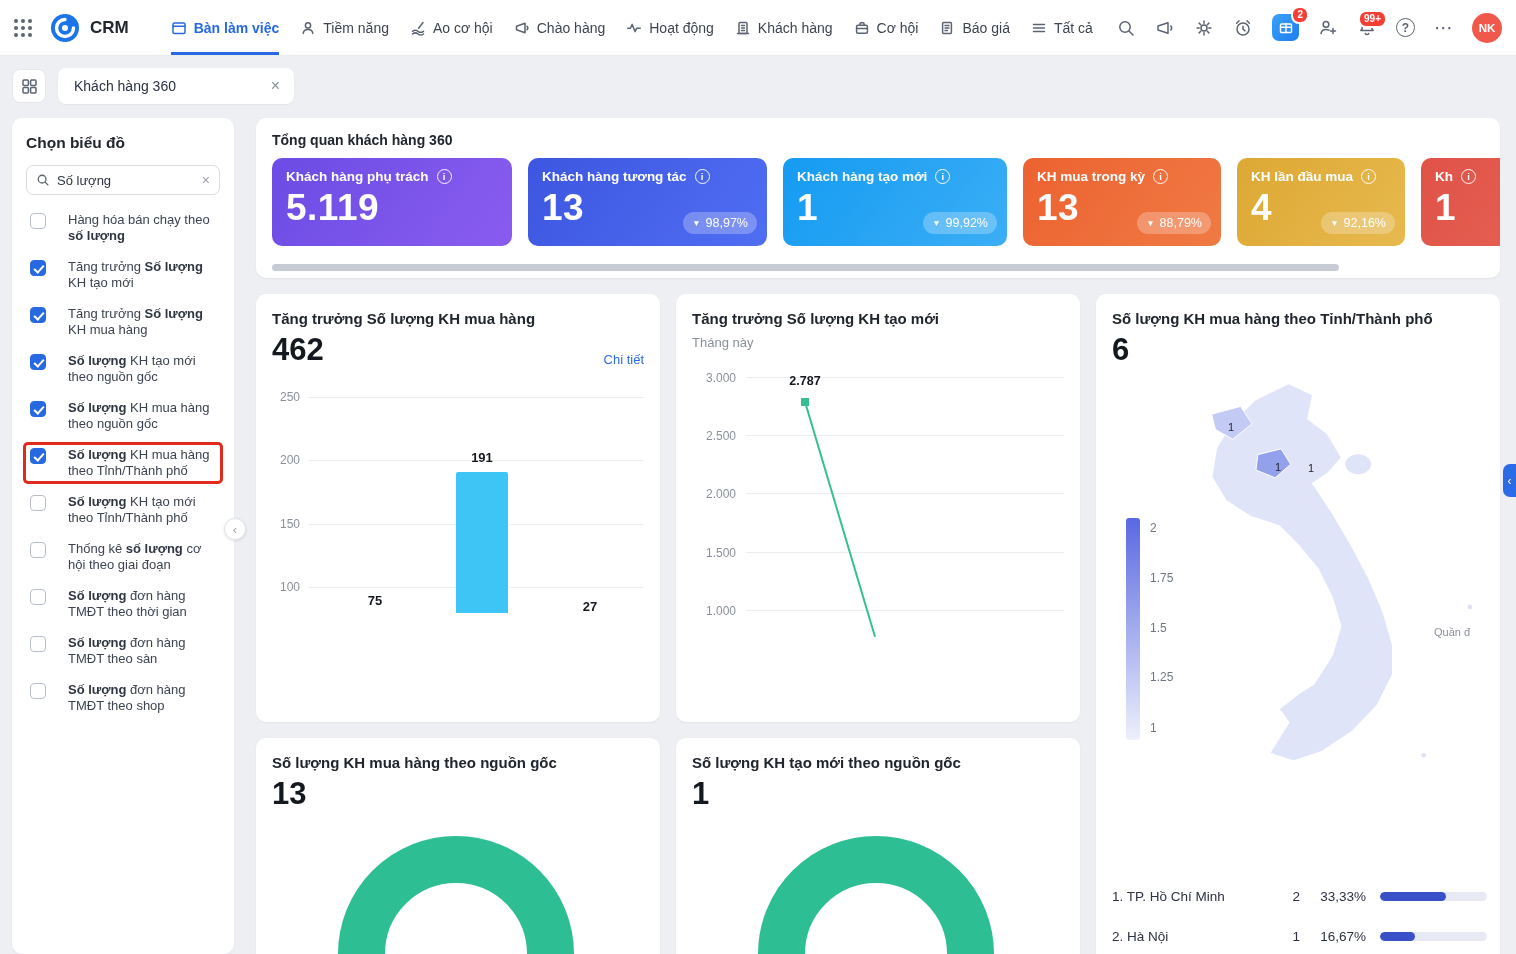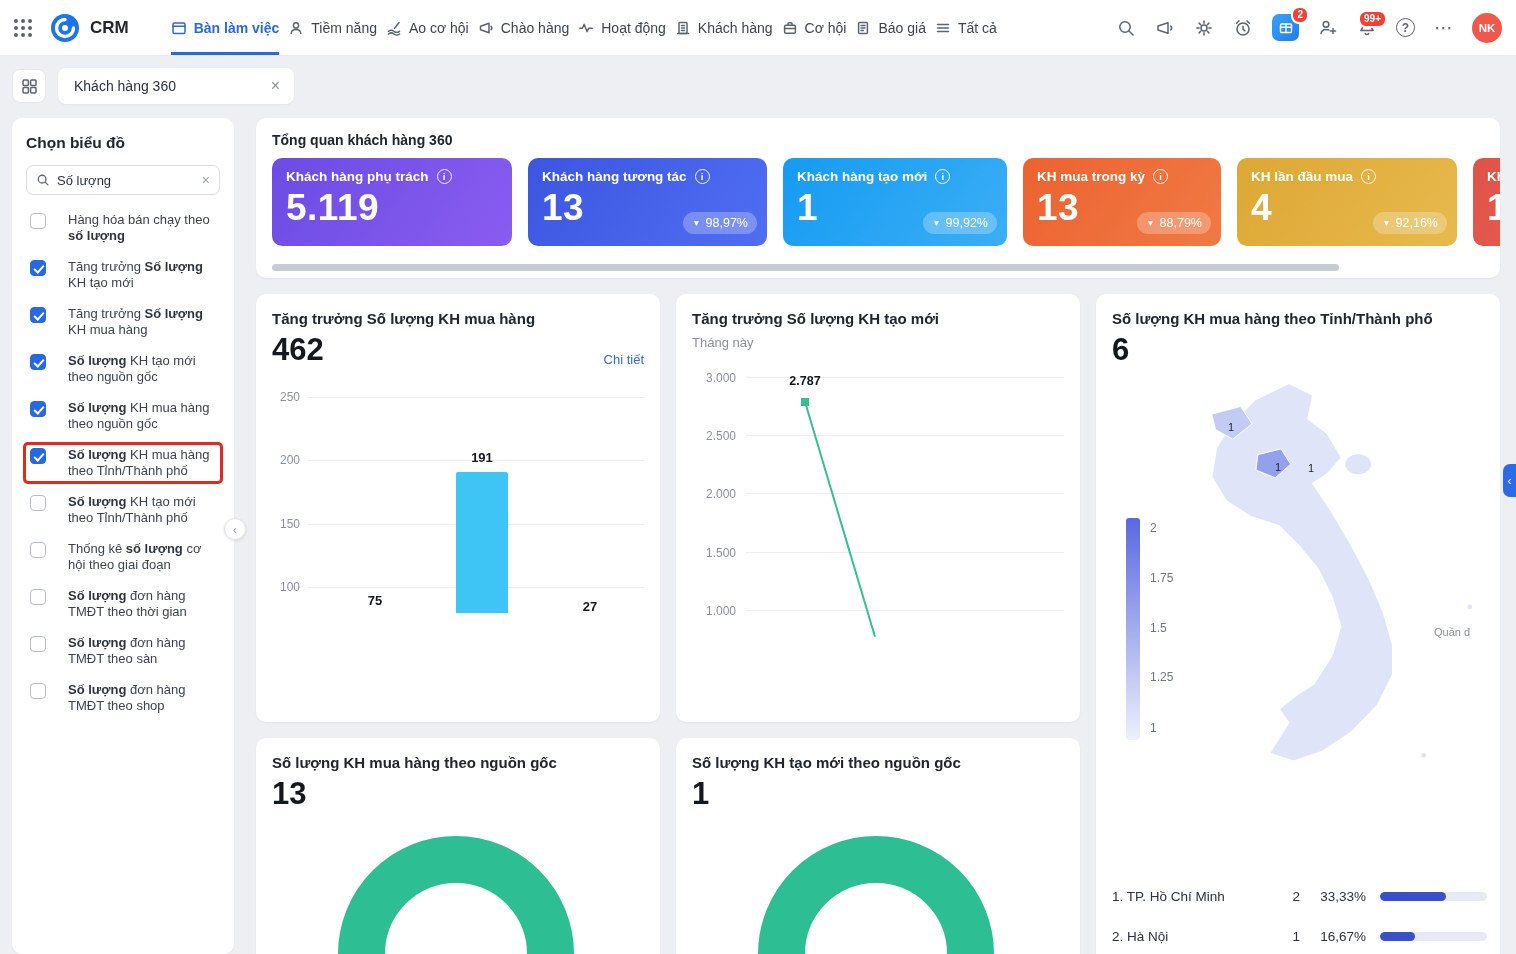--- a/index.html
+++ b/index.html
@@ -7,21 +7,21 @@
   body { position:relative; font-family:"Liberation Sans","DejaVu Sans",sans-serif; background:#edeff3; color:#2b3140; }
   svg { display:block; }
   .st { fill:none; stroke:#5b6472; stroke-width:1.5; stroke-linecap:round; stroke-linejoin:round; }
 
   
   .topbar { position:absolute; top:0; left:0; right:0; height:56px; background:#fff; border-bottom:1px solid #e9ebef; display:flex; align-items:center; padding:0 14px; z-index:5; }
   .icon-btn { position:relative; display:flex; align-items:center; justify-content:center; cursor:pointer; }
   .apps-grid { display:grid; grid-template-columns:repeat(3,4px); grid-gap:3px; margin-right:18px; }
   .apps-grid i { width:4px; height:4px; border-radius:50%; background:#5b6472; }
   .brand { font-size:17px; font-weight:700; color:#22262e; margin-left:10px; }
-  .nav { display:flex; gap:9px; margin-left:42px; height:100%; align-items:center; }
+  .nav { display:flex; gap:21px; margin-left:42px; height:100%; align-items:center; }
   .nav-item { display:flex; gap:7px; align-items:center; height:100%; font-size:14px; color:#3d4450; cursor:pointer; white-space:nowrap; }
   .nav-item.active { color:#2769e0; font-weight:700; box-shadow:inset 0 -3px 0 #2769e0; }
   .nav-item.active .st { stroke:#2769e0; }
   .top-actions { margin-left:auto; display:flex; align-items:center; gap:19px; }
   .badge { position:absolute; top:-8px; right:-10px; background:#f53f35; color:#fff; font-size:10px; font-weight:700; line-height:1; padding:2px 4px; border-radius:8px; border:2px solid #fff; }
   .bluebox { width:27px; height:27px; border-radius:7px; background:linear-gradient(135deg,#3aa2f6,#1e7df0); display:flex; align-items:center; justify-content:center; }
   .bluebox .st { stroke:#fff; stroke-width:1.4; }
   .help-circle { width:19px; height:19px; border:1.6px solid #5b6472; border-radius:50%; font-size:12px; font-weight:700; color:#5b6472; display:flex; align-items:center; justify-content:center; }
   .more-dots { font-size:19px; color:#5b6472; line-height:1; }
   .avatar { width:30px; height:30px; border-radius:50%; background:#f0584c; color:#fff; font-size:11.5px; font-weight:700; display:flex; align-items:center; justify-content:center; cursor:pointer; }
@@ -56,21 +56,21 @@
   
   .card { position:absolute; background:#fff; border-radius:10px; box-shadow:0 1px 2px rgba(15,23,42,.05); overflow:hidden; }
   .card h3 { position:absolute; left:16px; top:16px; font-size:15px; font-weight:700; color:#21262e; white-space:nowrap; }
   .big { position:absolute; left:16px; top:38px; font-size:31px; font-weight:700; color:#14181f; }
 
   
   .overview { left:256px; top:118px; width:1244px; height:160px; }
   .ov-title { position:absolute; left:16px; top:14px; font-size:14px; font-weight:700; color:#21262e; }
   .kpi-row { position:absolute; left:16px; top:40px; right:0; height:88px; display:flex; gap:16px; overflow:hidden; }
   .kpi { flex:0 0 auto; border-radius:10px; color:#fff; padding:11px 14px; position:relative; }
-  .k0{width:240px}.k1{width:239px}.k2{width:224px}.k3{width:198px}.k4{width:220px}.k5{width:230px}
+  .k0{width:240px}.k1{width:239px}.k2{width:224px}.k3{width:198px}.k4{width:168px}.k5{width:230px}
   .kpi-top { display:flex; gap:8px; align-items:center; font-size:13.5px; font-weight:600; white-space:nowrap; }
   .info { width:15px; height:15px; flex:0 0 15px; border:1.3px solid rgba(255,255,255,.95); border-radius:50%; font-size:9.5px; font-style:normal; display:flex; align-items:center; justify-content:center; }
   .kpi-val { font-size:37px; font-weight:700; margin-top:3px; letter-spacing:.5px; }
   .kpi-change { position:absolute; right:10px; bottom:12px; background:rgba(255,255,255,.26); border-radius:12px; padding:4px 9px; font-size:12.5px; display:flex; gap:5px; align-items:center; }
   .tri { font-size:8.5px; }
   .hscroll { position:absolute; left:16px; right:16px; bottom:7px; height:7px; border-radius:4px; }
   .hthumb { width:88%; height:100%; background:#c6cbd4; border-radius:4px; cursor:pointer; }
 
   
   .chartA { left:256px; top:294px; width:404px; height:428px; }

